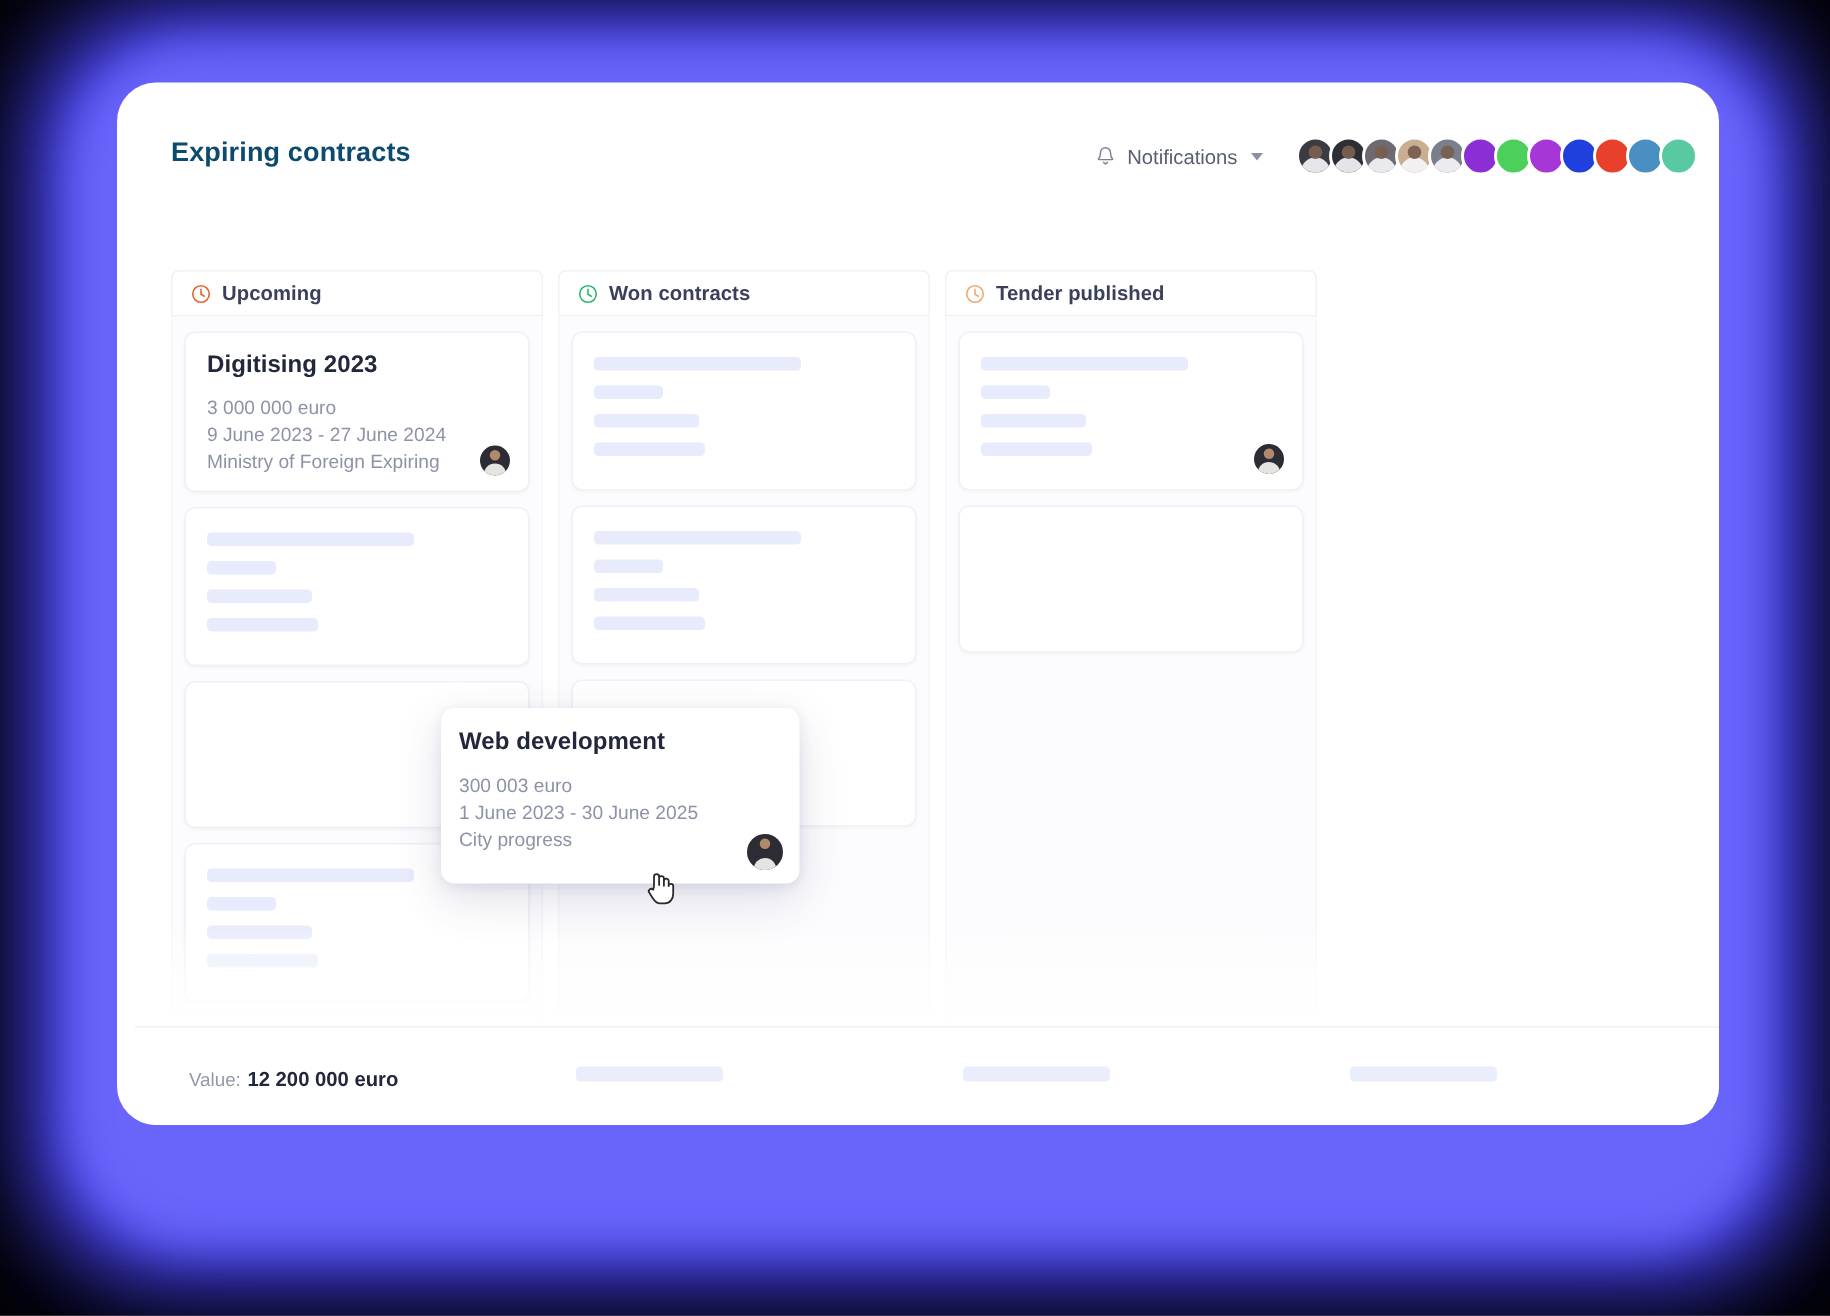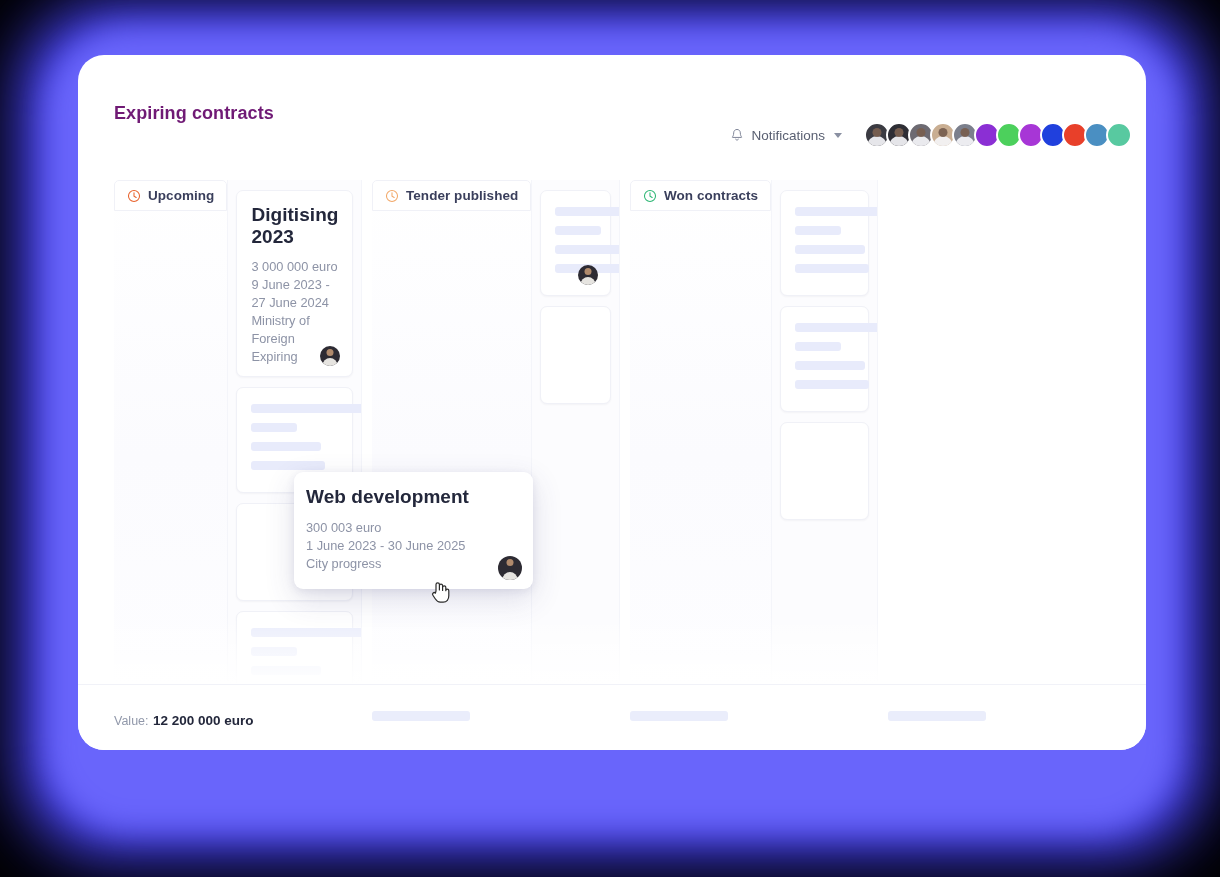--- a/index.html
+++ b/index.html
@@ -46,26 +46,26 @@
     background: #ffffff;
     border-radius: 26px;
     overflow: hidden;
   }
 
   
   .topbar {
     position: absolute; left: 0; top: 0; width: 100%; height: 90px;
   }
   .page-title {
-    position: absolute; left: 36px; top: 48px;
-    font-size: 18px; font-weight: 700; color: #701a75; letter-spacing: .1px;
+    position: absolute; left: 36px; top: 36px;
+    font-size: 18px; font-weight: 700; color: #0c4a6e; letter-spacing: .1px;
   }
   .header-right {
     position: absolute; right: 14px; top: 36px;
-    display: flex; align-items: center; gap: 0; margin-top: 31px;
+    display: flex; align-items: center; gap: 0;
   }
   .notif {
     display: flex; align-items: center; gap: 7px;
     font-size: 13.5px; color: #5a6072;
     margin-right: 22px; cursor: pointer; white-space: nowrap;
   }
   .bell { width: 14px; height: 15px; display:block; }
   .caret {
     width: 0; height: 0; margin-left: 2px;
     border-left: 4.5px solid transparent;
@@ -104,21 +104,21 @@
 
   
   .board {
     position: absolute; left: 36px; top: 125px;
     width: 1020px; height: 503px;
     display: flex; gap: 10px;
     overflow: hidden;
   }
   .column {
     width: 248px; flex: none;
-    display: flex; flex-direction: row;
+    display: flex; flex-direction: column;
     background: linear-gradient(180deg,#ffffff 0%, #fbfbfe 55%, #fdfdff 100%);
     border-radius: 6px;
   }
   .col-head {
     height: 31px; display: flex; align-items: center; gap: 7px;
     padding: 0 12px;
     background: #ffffff;
     border: 1px solid #f0f1f7;
     border-radius: 5px 5px 0 0;
   }
@@ -138,21 +138,21 @@
     background: #ffffff;
     border: 1px solid #f0f1f7;
     border-radius: 7px;
     box-shadow: 0 1px 2px rgba(40,44,80,.045);
     padding: 13px 14px 10px 14px;
     position: relative;
     flex: none;
   }
   .card-full { min-height: 98px; }
   .card-title {
-    font-size: 19px; font-weight: 700; color: #23273b;
+    font-size: 16px; font-weight: 700; color: #23273b;
     margin-bottom: 10px; letter-spacing: .05px;
   }
   .card-line { font-size: 12.8px; color: #8d93a6; line-height: 18px; }
   .card-av {
     position: absolute; right: 12px; bottom: 10px;
     width: 20px; height: 20px; border-radius: 50%;
     background: #2d2b33; overflow: hidden;
   }
   .card-av::before {
     content:""; position:absolute; left:50%; top:3px; width:7px; height:7px;
@@ -177,21 +177,21 @@
 
   
   .board-fade {
     position: absolute; left: 36px; top: 560px; width: 1020px; height: 70px;
     background: linear-gradient(180deg, rgba(255,255,255,0) 0%, rgba(255,255,255,.55) 45%, #ffffff 100%);
     pointer-events: none;
   }
 
   
   .footer {
-    position: absolute; left: 0; bottom: 0; width: 100%; height: 66px;
+    position: absolute; left: 12px; bottom: 0; width: 100%; height: 66px;
     border-top: 1px solid #f1f2f8;
     background: #fff;
   }
   .footer-inner { position: relative; width: 1020px; margin-left: 36px; height: 100%; }
   .fcell { position: absolute; top: 26px; }
   .c0 { left: 0; }
   .c1 { left: 258px; }
   .c2 { left: 516px; }
   .c3 { left: 774px; }
   .value-label { font-size: 12.5px; color: #9198aa; }
@@ -284,56 +284,56 @@
               <div class="sk-bar w1"></div>
               <div class="sk-bar w2"></div>
               <div class="sk-bar w3"></div>
               <div class="sk-bar w4"></div>
             </div>
           </div>
         </div>
         <div class="column">
           <div class="col-head">
             <svg class="clock" viewBox="0 0 16 16">
+              <circle cx="8" cy="8" r="6.3" fill="none" stroke="#2bb673" stroke-width="1.2"></circle>
+              <path d="M8 4.4V8.2l2.5 1.5" fill="none" stroke="#2bb673" stroke-width="1.2" stroke-linecap="round"></path>
+            </svg>
+            <span class="col-title">Won contracts</span>
+          </div>
+          <div class="col-body">
+            <div class="card sk-card">
+              <div class="sk-bar w1"></div>
+              <div class="sk-bar w2"></div>
+              <div class="sk-bar w3"></div>
+              <div class="sk-bar w4"></div>
+            </div>
+            <div class="card sk-card">
+              <div class="sk-bar w1"></div>
+              <div class="sk-bar w2"></div>
+              <div class="sk-bar w3"></div>
+              <div class="sk-bar w4"></div>
+            </div>
+            <div class="card sk-blank"></div>
+          </div>
+        </div>
+        <div class="column">
+          <div class="col-head">
+            <svg class="clock" viewBox="0 0 16 16">
               <circle cx="8" cy="8" r="6.3" fill="none" stroke="#f2a868" stroke-width="1.2"></circle>
               <path d="M8 4.4V8.2l2.5 1.5" fill="none" stroke="#f2a868" stroke-width="1.2" stroke-linecap="round"></path>
             </svg>
             <span class="col-title">Tender published</span>
           </div>
           <div class="col-body">
             <div class="card sk-card">
               <div class="sk-bar w1"></div>
               <div class="sk-bar w2"></div>
               <div class="sk-bar w3"></div>
               <div class="sk-bar w4"></div>
               <div class="card-av"></div>
-            </div>
-            <div class="card sk-blank"></div>
-          </div>
-        </div>
-        <div class="column">
-          <div class="col-head">
-            <svg class="clock" viewBox="0 0 16 16">
-              <circle cx="8" cy="8" r="6.3" fill="none" stroke="#2bb673" stroke-width="1.2"></circle>
-              <path d="M8 4.4V8.2l2.5 1.5" fill="none" stroke="#2bb673" stroke-width="1.2" stroke-linecap="round"></path>
-            </svg>
-            <span class="col-title">Won contracts</span>
-          </div>
-          <div class="col-body">
-            <div class="card sk-card">
-              <div class="sk-bar w1"></div>
-              <div class="sk-bar w2"></div>
-              <div class="sk-bar w3"></div>
-              <div class="sk-bar w4"></div>
-            </div>
-            <div class="card sk-card">
-              <div class="sk-bar w1"></div>
-              <div class="sk-bar w2"></div>
-              <div class="sk-bar w3"></div>
-              <div class="sk-bar w4"></div>
             </div>
             <div class="card sk-blank"></div>
           </div>
         </div>
       </div>
     <div class="board-fade"></div>
 
     <div class="hover-card">
       <div class="card-title">Web development</div>
       <div class="card-line">300 003 euro</div>

